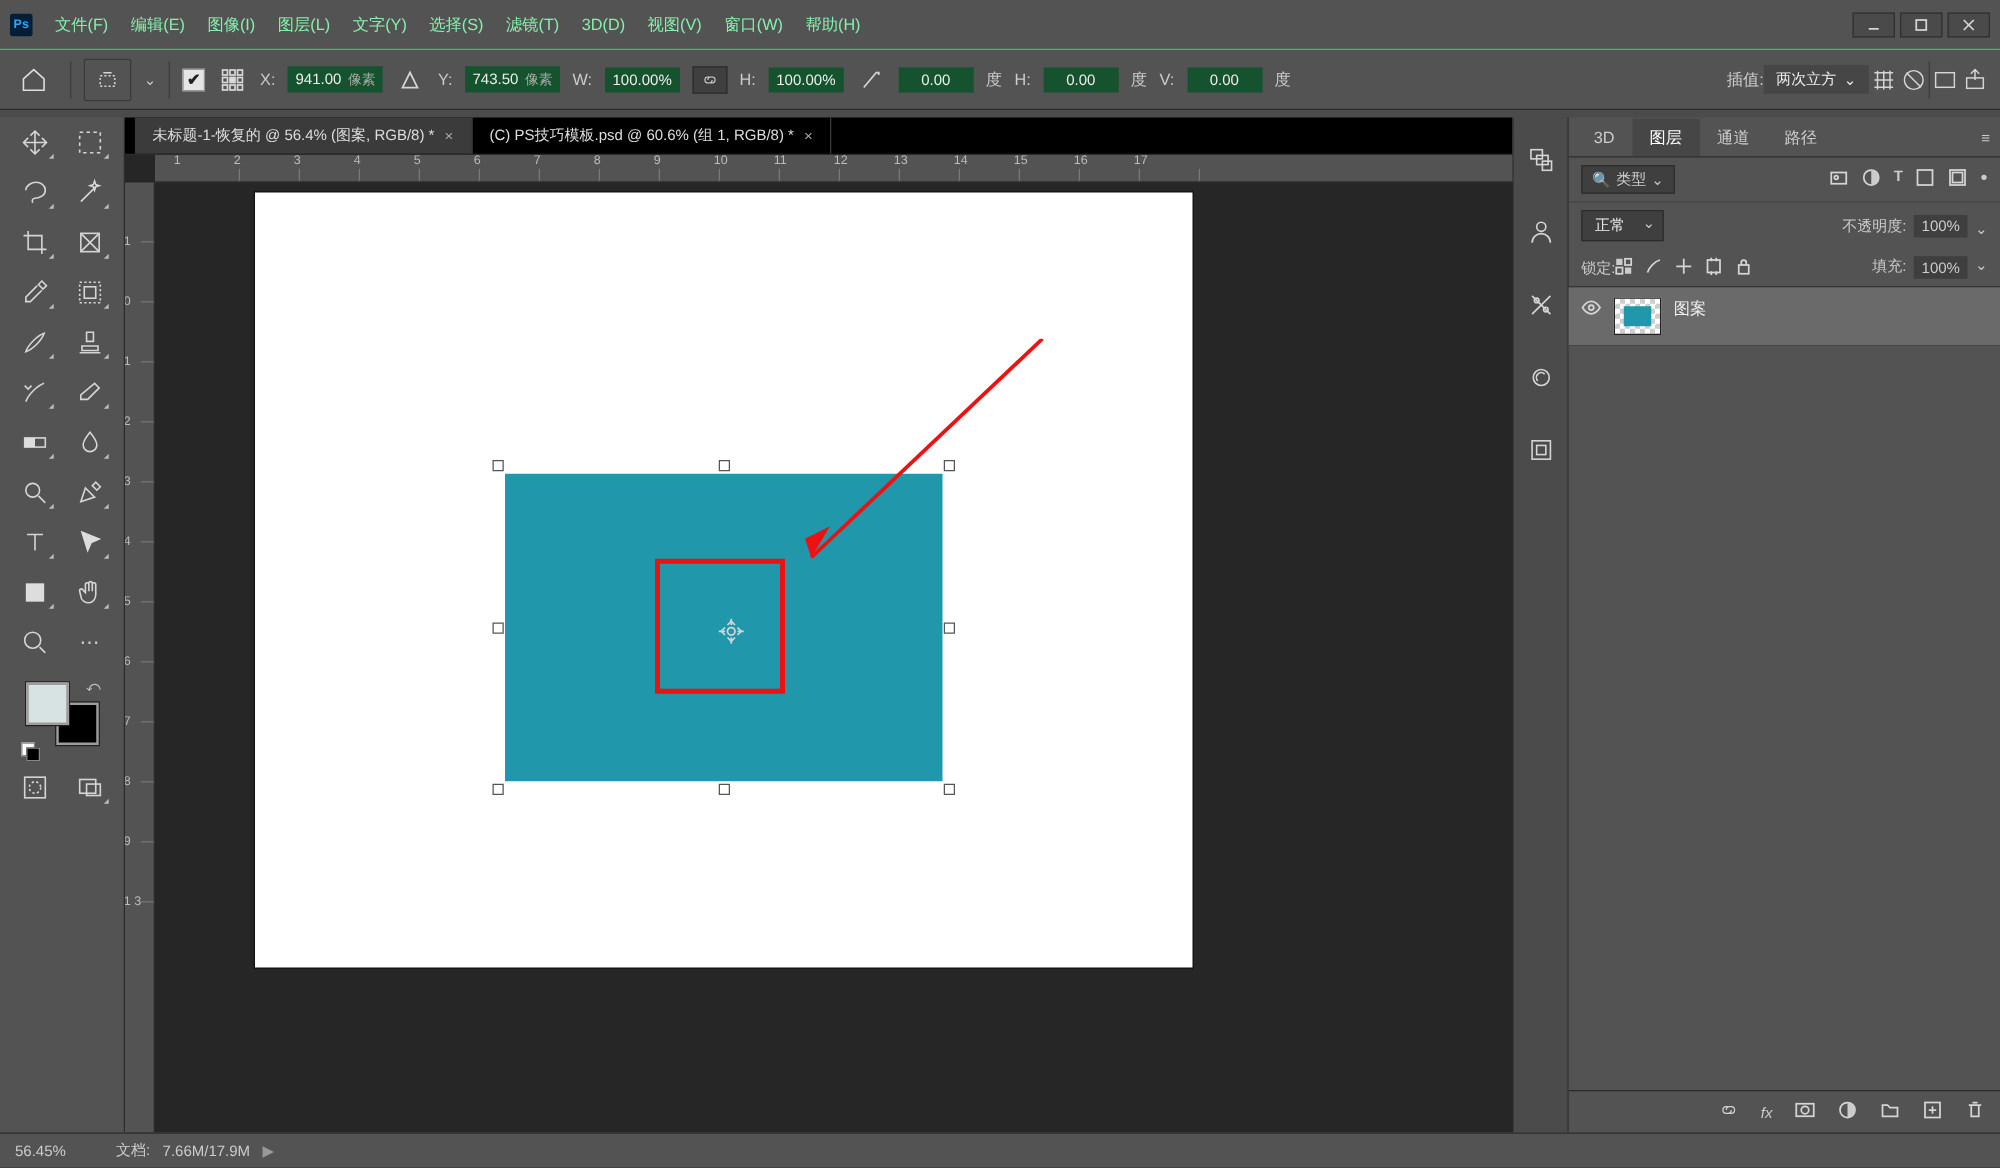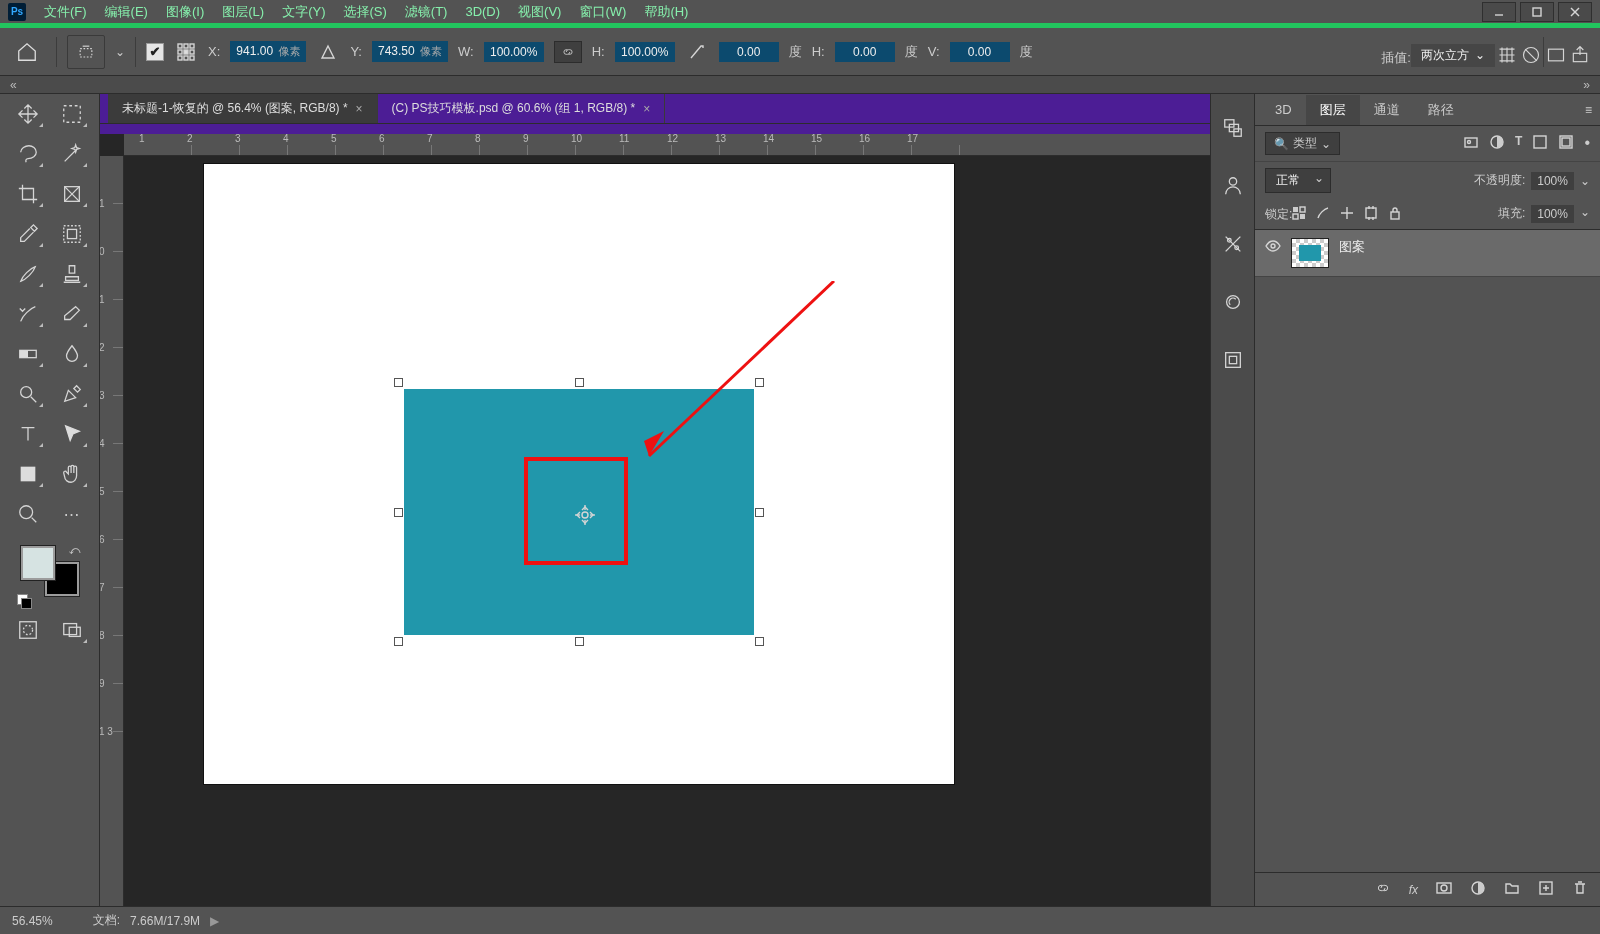--- a/index.html
+++ b/index.html
@@ -1,36 +1,36 @@
 <!DOCTYPE html>
 <html><head>
 <meta charset="utf-8">
 <style>
 * { margin:0; padding:0; box-sizing:border-box; user-select:none; font-family:"Microsoft YaHei",sans-serif; }
 body { background:#535353; color:#ccc; font-size:12px; width:1600px; height:934px; overflow:hidden; position:relative; }
 
 
-.menubar { height:28px; background:#535353; border-bottom:5px solid #22c55e; display:flex; align-items:center; padding:0 8px; gap:18px; }
+.menubar { height:40px; background:#535353; border-bottom:1px solid #22c55e; display:flex; align-items:center; padding:0 8px; gap:18px; }
 .menubar .ps-logo { width:18px; height:18px; background:#001e36; border-radius:2px; color:#31a8ff; font-weight:bold; font-size:10px; display:flex; align-items:center; justify-content:center; }
 .menubar .menu-item { color:#86efac; font-size:13px; cursor:pointer; }
 .menubar .win-controls { margin-left:auto; display:flex; gap:4px; }
 .menubar .win-btn { width:34px; height:20px; background:#4a4a4a; border:1px solid #2f2f2f; display:flex; align-items:center; justify-content:center; color:#ccc; font-size:14px; cursor:pointer; }
 .win-btn svg { width:12px; height:12px; }
 
 
 .optionsbar { height:48px; background:#535353; border-bottom:1px solid #2c2c2c; display:flex; align-items:center; padding:0 8px; gap:10px; }
 .optionsbar .home-btn,.optionsbar .tool-ico { width:38px; height:34px; display:flex; align-items:center; justify-content:center; border:1px solid transparent; border-radius:2px; }
 .optionsbar .tool-ico { border-color:#3a3a3a; }
 .optionsbar .sep { width:1px; height:30px; background:#3c3c3c; }
 .lbl { color:#ccc; font-size:13px; }
-.valbox { background:#0c4a6e; padding:3px 6px; color:#eee; min-width:60px; text-align:center; font-size:12px; }
+.valbox { background:#14532d; padding:3px 6px; color:#eee; min-width:60px; text-align:center; font-size:12px; }
 .smallunit { color:#aaa; font-size:11px; margin-left:2px;}
 .chk { width:18px; height:18px; background:#e5e5e5; border:1px solid #999; display:flex; align-items:center; justify-content:center; color:#222; font-weight:bold; font-size:13px;}
 .iconbtn { width:24px; height:24px; display:flex; align-items:center; justify-content:center; color:#ccc; }
-.rightopts { margin-left:auto; display:flex; align-items:flex-end; }
+.rightopts { margin-left:auto; display:flex; align-items:center; }
 .dropdown { background:#464646; padding:3px 10px; color:#eee; display:flex; align-items:center; gap:6px; }
 
 
 .collapse-strip { height:18px; background:#4b4b4b; border-bottom:1px solid #2c2c2c; padding-left:10px; color:#bbb; font-size:12px; display:flex; align-items:center; position:relative;}
 .collapse-strip .rr { position:absolute; right:10px; }
 
 
 .main { position:absolute; top:94px; left:0; right:0; bottom:28px; display:flex; }
 .toolbar { width:100px; background:#535353; border-right:1px solid #2c2c2c; display:flex; flex-direction:column; align-items:center; padding-top:6px; }
 .tool-row { display:flex; gap:12px; margin-bottom:12px; }
@@ -38,21 +38,21 @@
 .tool .corner { position:absolute; right:1px; bottom:1px; width:0; height:0; border-left:4px solid transparent; border-bottom:4px solid #bbb;}
 .color-swatch { position:relative; width:58px; height:50px; margin-top:6px;}
 .color-swatch .fg { position:absolute; left:0; top:0; width:34px; height:34px; background:#d6e3e2; border:2px solid #9c9c9c; box-shadow:0 0 0 1px #222;}
 .color-swatch .bg { position:absolute; right:0; bottom:0; width:34px; height:34px; background:#000; border:2px solid #9c9c9c; box-shadow:0 0 0 1px #222;}
 .color-swatch .sw { position:absolute; right:-2px; top:-2px; color:#ccc; font-size:11px;}
 .color-swatch .df { position:absolute; left:-4px; bottom:-12px; width:14px; height:14px; }
 .color-swatch .df::before{content:"";position:absolute;width:9px;height:9px;background:#fff;border:1px solid #888;top:0;left:0;}
 .color-swatch .df::after{content:"";position:absolute;width:9px;height:9px;background:#000;border:1px solid #888;top:4px;left:4px;}
 
 
-.docarea { flex:1; background:#4c1d95; display:flex; flex-direction:column;gap:10px; }
+.docarea { flex:1; background:#000000; display:flex; flex-direction:column; }
 .tabbar { height:30px; display:flex; align-items:flex-end; padding-left:8px; gap:0; border-bottom:1px solid #2c2c2c;}
 .tab { padding:6px 14px; color:#ddd; font-size:12px; display:flex; align-items:center; gap:8px; border-right:1px solid #3a3a3a; cursor:pointer;}
 .tab.active { background:#3b3b3b; }
 .tab .x { color:#aaa; font-size:12px; }
 .rulers-and-canvas { flex:1; position:relative; background:#262626; }
 .h-ruler { position:absolute; left:24px; right:0; top:0; height:22px; background:#535353; border-bottom:1px solid #2c2c2c; display:flex; align-items:flex-end; font-size:10px; color:#bbb; overflow:hidden;}
 .h-ruler .tick { width:48px; text-align:center; border-right:1px solid #777; height:10px; position:relative;}
 .h-ruler .tick span{ position:absolute; left:-5px; top:-12px;}
 .v-ruler { position:absolute; left:0; top:22px; bottom:0; width:24px; background:#535353; border-right:1px solid #2c2c2c; display:flex; flex-direction:column; align-items:flex-end; font-size:10px; color:#bbb; overflow:hidden;}
 .v-ruler .tick { height:48px; width:10px; border-bottom:1px solid #777; position:relative;}
@@ -80,21 +80,21 @@
 .paneltabs .pt { padding:6px 14px; color:#ccc; font-size:13px; cursor:pointer;}
 .paneltabs .pt.active { background:#464646; color:#fff;}
 .paneltabs .menu { margin-left:auto; margin-right:8px; color:#ccc;}
 .panel-row { display:flex; align-items:center; gap:10px; padding:6px 10px; border-bottom:1px solid #444;}
 .panel-row .flt { background:#3f3f3f; border:1px solid #2c2c2c; padding:2px 8px; color:#ccc; display:flex; align-items:center; gap:4px; font-size:12px;}
 .panel-row .ricons { display:flex; gap:10px; margin-left:auto; color:#ccc;}
 .panel-row .ricons span{ cursor:pointer; }
 .blend-row { display:flex; align-items:center; padding:6px 10px; gap:8px;}
 .blend-row .blend { background:#3f3f3f; padding:3px 30px 3px 10px; color:#eee; border:1px solid #2c2c2c; position:relative;}
 .blend-row .blend::after{content:"⌄";position:absolute;right:6px;top:2px;color:#ccc;}
-.blend-row .op { margin-left:auto; display:flex; align-items:center; gap:6px;}
+.blend-row .op { margin-left:auto; display:flex; align-items:flex-end; gap:6px;}
 .blend-row .op .v{ background:#3f3f3f; padding:2px 6px; }
 .lock-row { display:flex; align-items:center; padding:6px 10px; gap:0; border-bottom:1px solid #2c2c2c;}
 .lock-row .icons{ display:flex; gap:10px; color:#ccc;}
 .lock-row .fill{ margin-left:auto; display:flex; align-items:flex-start; gap:6px;}
 .lock-row .fill .v{ background:#3f3f3f; padding:2px 6px;}
 .layerlist { flex:1; background:#535353; }
 .layer { display:flex; gap:10px; padding:8px 10px; border-bottom:1px solid #444; cursor:pointer;}
 .layer.selected { background:#6a6a6a; }
 .layer .eye { width:16px; color:#ddd;}
 .layer .thumb { width:38px; height:30px; background:#fff; border:1px solid #222; display:flex; align-items:center; justify-content:center;}

